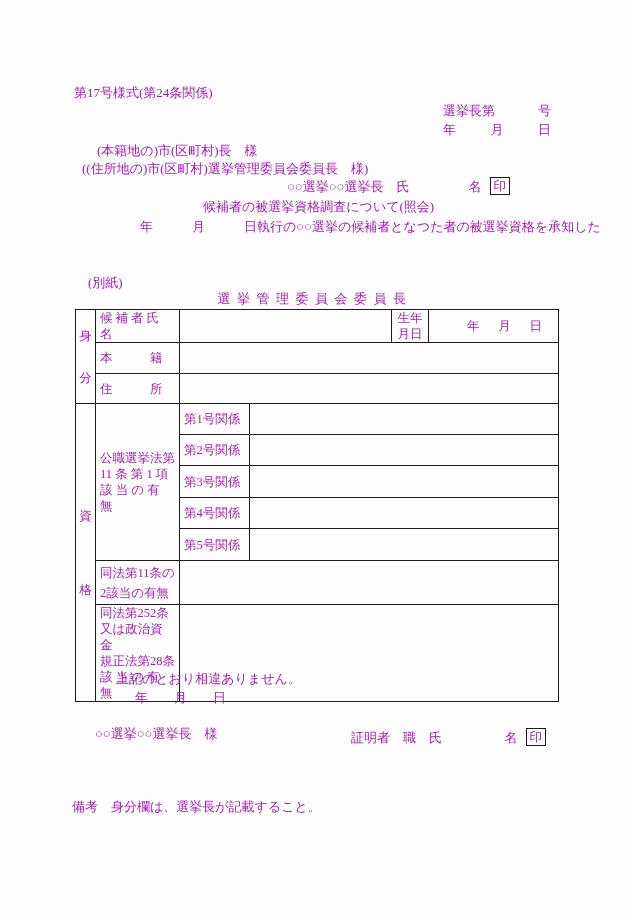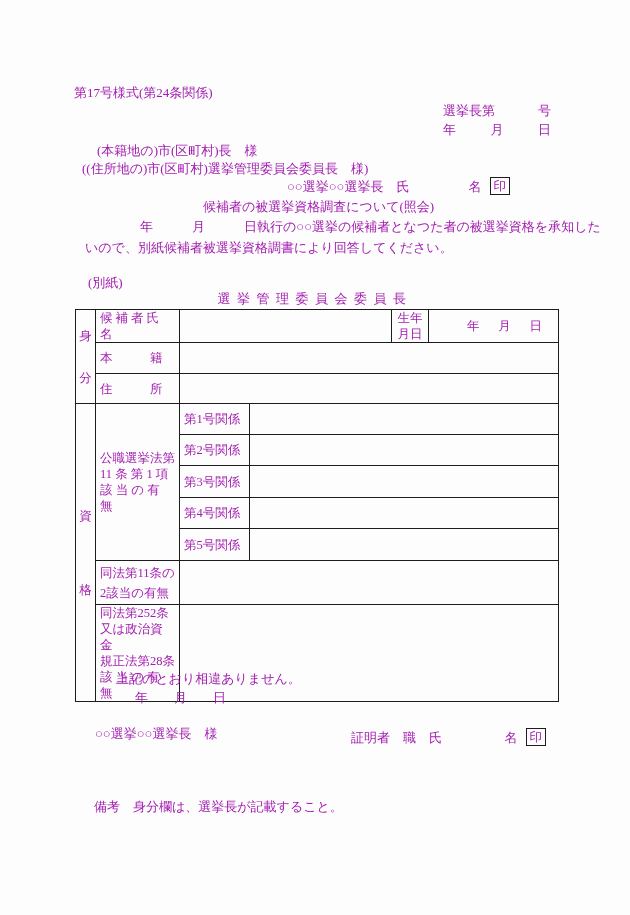--- a/index.html
+++ b/index.html
@@ -90,21 +90,20 @@
     <span>○○選挙○○選挙長　氏</span>
     <span class="grow"></span>
     <span>名</span>
     <span class="seal">印</span>
   </div>
 
   <div class="abs" style="left:140px; top:220px;">年　　　月　　　日執行の○○選挙の候補者となつた者の被選挙資格を承知した</div>
 
   <div class="abs" style="left:203px; top:200px;">候補者の被選挙資格調査について(照会)</div>
 
-  <div class="abs" style="left:85px; top:241px;">いので、別紙候補者被選挙資格調書により回答してください。</div>
 
   <div class="abs" style="left:88px; top:276px;">(別紙)</div>
 
   <div class="abs doc-title">選挙管理委員会委員長</div>
 
   <table class="survey">
     <colgroup>
       <col style="width:20px">
         <col style="width:84px">
         <col style="width:70px">
@@ -198,15 +197,15 @@
 
   <div class="abs" style="left:95px; top:727px;">○○選挙○○選挙長　様</div>
 
   <div class="abs flexline" style="left:351px; top:731px; width:195px;">
     <span>証明者　職　氏</span>
     <span class="grow"></span>
     <span>名</span>
     <span class="seal">印</span>
   </div>
 
-  <div class="abs" style="left:94px; top:800px;text-align:center;">備考　身分欄は、選挙長が記載すること。</div>
+  <div class="abs" style="left:72px; top:800px;text-align:center;">備考　身分欄は、選挙長が記載すること。</div>
 
 </div>
 
 </body></html>

